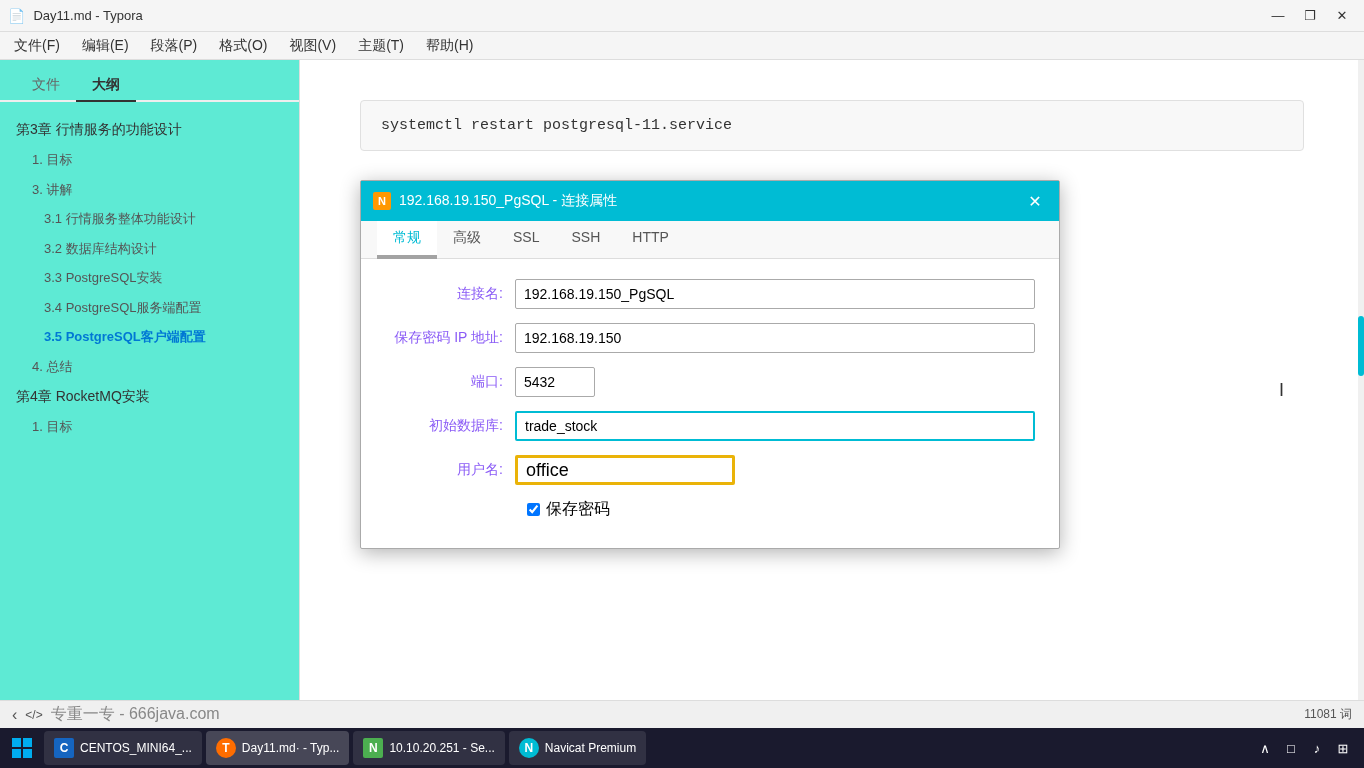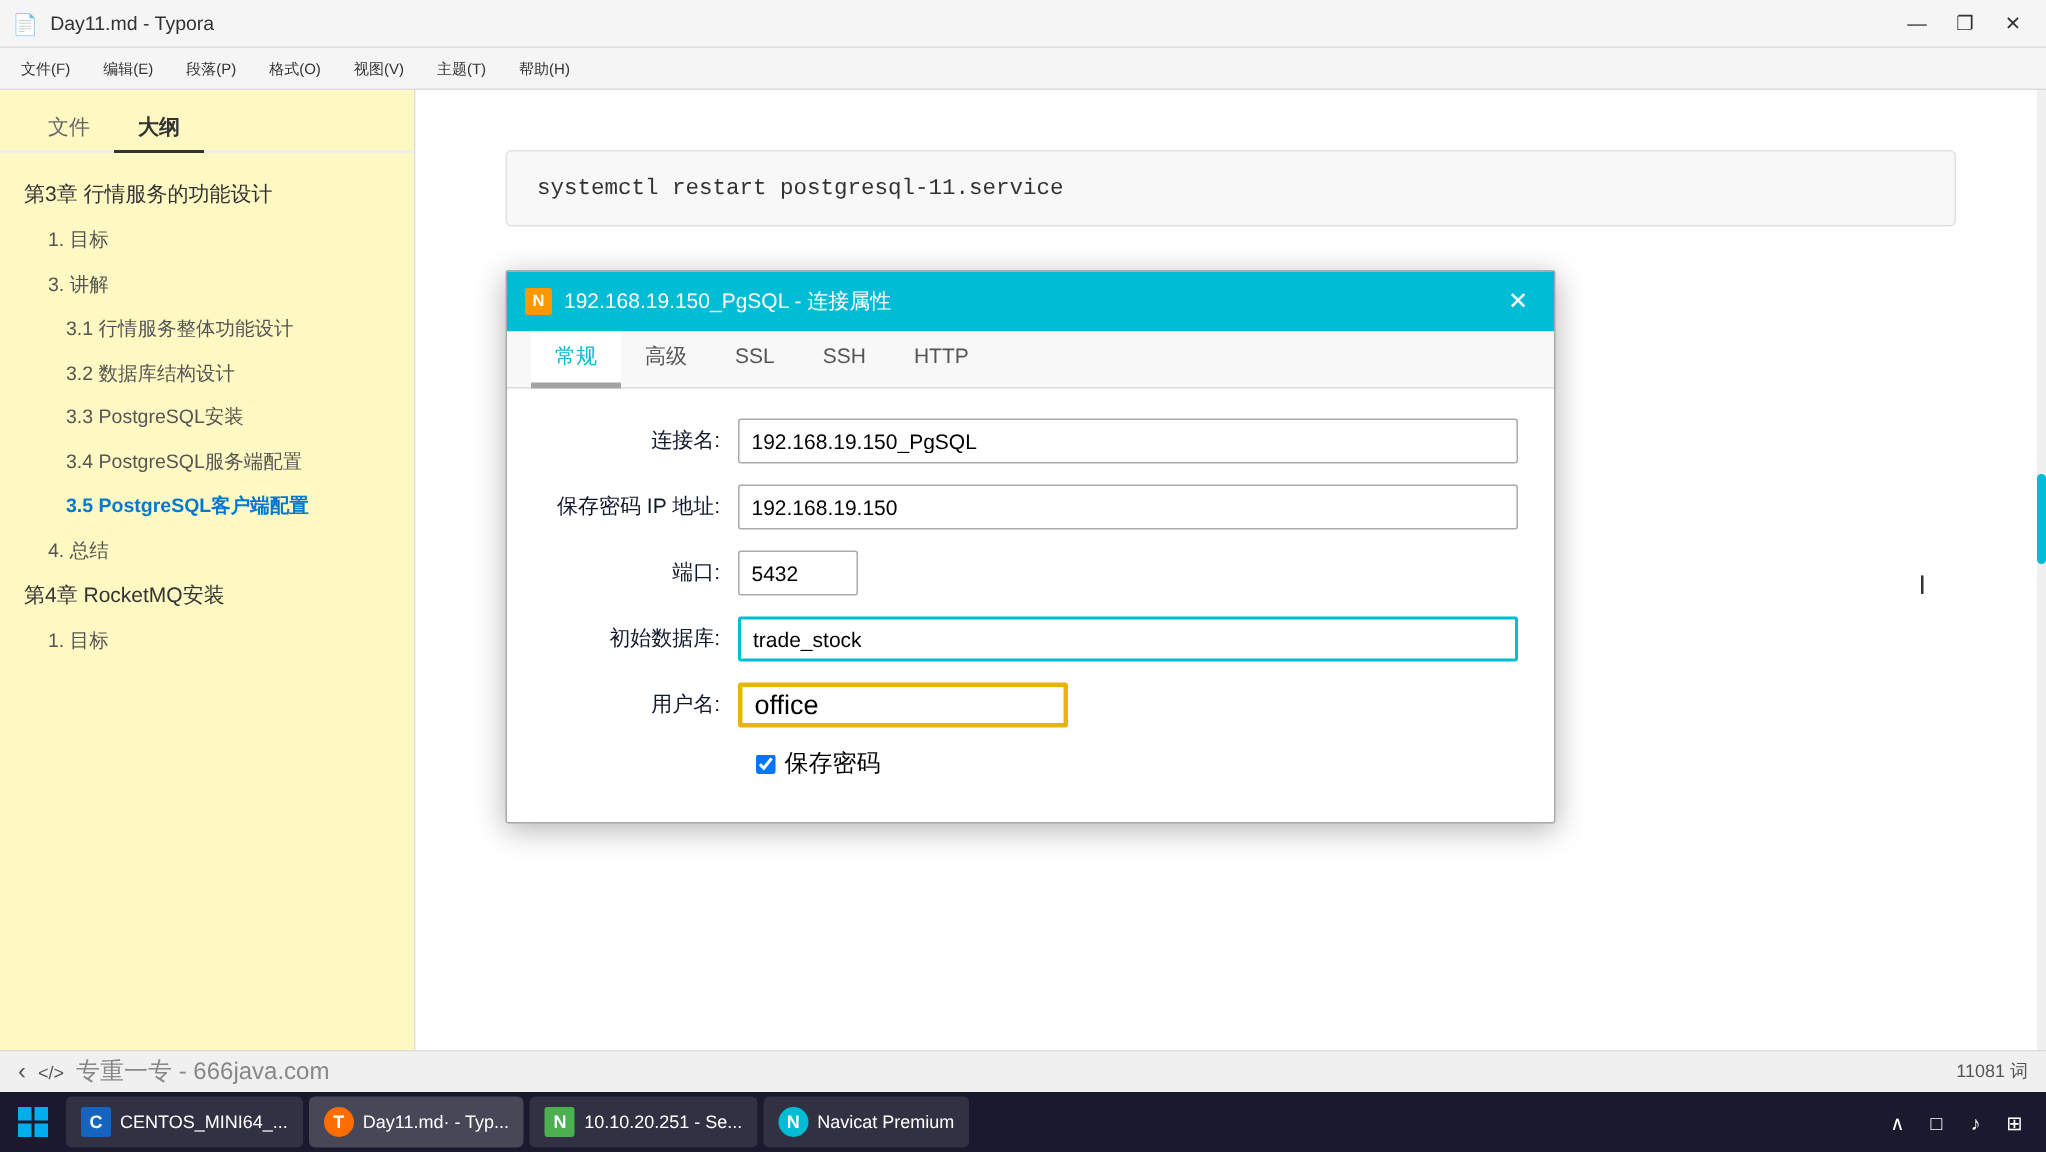--- a/index.html
+++ b/index.html
@@ -34,37 +34,37 @@
       height: 28px;
       display: flex;
       align-items: center;
       padding: 0 4px;
       border-bottom: 1px solid #ddd;
       gap: 2px;
       flex-shrink: 0;
     }
     .menu-item {
       padding: 2px 10px;
-      font-size: 10px;
+      font-size: 14px;
       color: #333;
       cursor: pointer;
       border-radius: 3px;
     }
 
     
     .app-body {
       display: flex;
       flex: 1;
       overflow: hidden;
     }
 
     
     .sidebar {
-      width: 277px;
-      background: #fef9c3;
+      width: 300px;
+      background: #5eead4;
       border-right: 1px solid #ddd;
       overflow-y: auto;
       flex-shrink: 0;
       padding: 10px 0;
     }
     .sidebar-tabs {
       display: flex;
       padding: 0 16px;
       margin-bottom: 12px;
       border-bottom: 2px solid #eee;
@@ -201,21 +201,21 @@
       padding: 20px 24px;
     }
     .form-row {
       display: flex;
       align-items: center;
       margin-bottom: 14px;
     }
     .form-label {
       width: 130px;
       font-size: 14px;
-      color: #0f172a;
+      color: #8b5cf6;
       text-align: right;
       padding-right: 12px;
       flex-shrink: 0;
     }
     .form-input {
       flex: 1;
       height: 30px;
       border: 1px solid #aaa;
       border-radius: 2px;
       padding: 0 8px;

